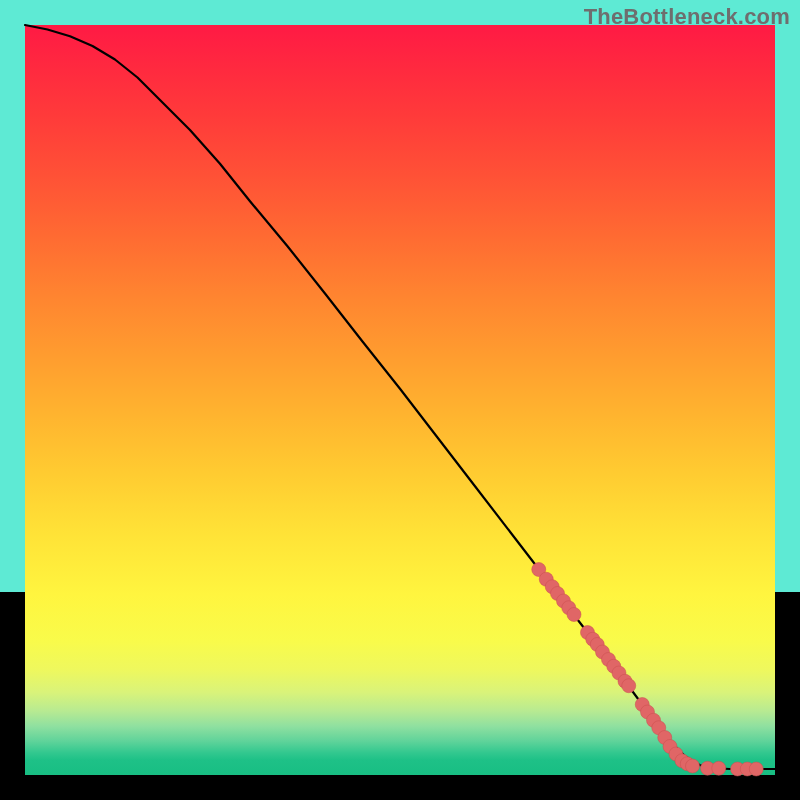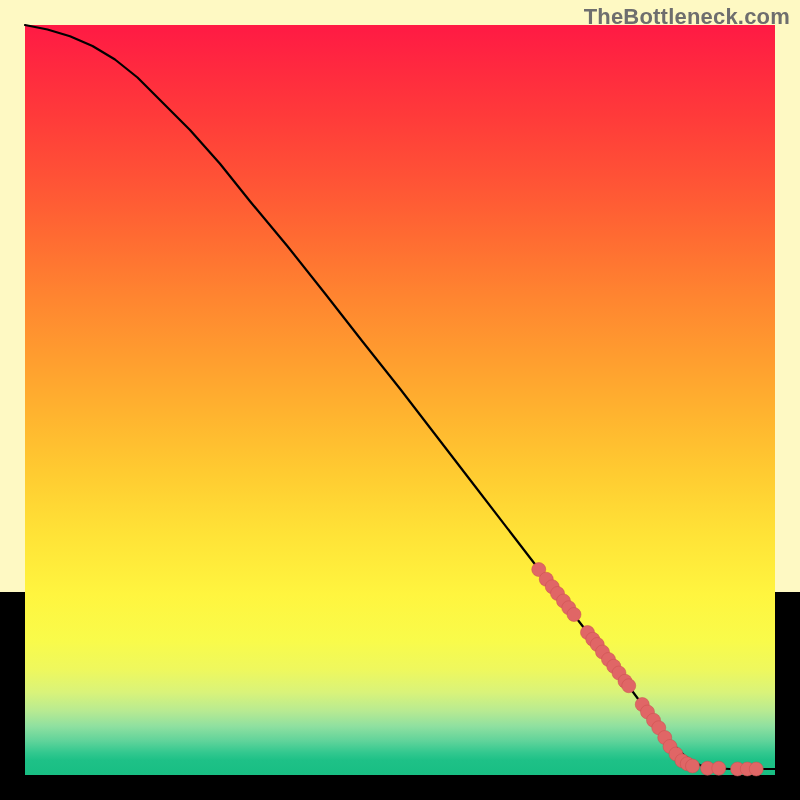--- a/index.html
+++ b/index.html
@@ -1,17 +1,17 @@
 <!DOCTYPE html>
 <html><head>
 <meta charset="utf-8">
 <style>
   * { margin: 0; padding: 0; box-sizing: border-box; }
   html, body { width: 800px; height: 800px; background: #000; overflow: hidden; }
-  .frame { position: relative; width: 800px; height: 592px; background: #fef9c3; }
+  .frame { position: relative; width: 800px; height: 592px; background: #5eead4; }
   .plot-area {
     position: absolute;
     left: 25px;
     top: 25px;
     width: 750px;
     height: 750px;
     background: linear-gradient(to bottom,
       #ff1a44 0%,
       #ff2a3f 6%,
       #ff3a3a 12%,

